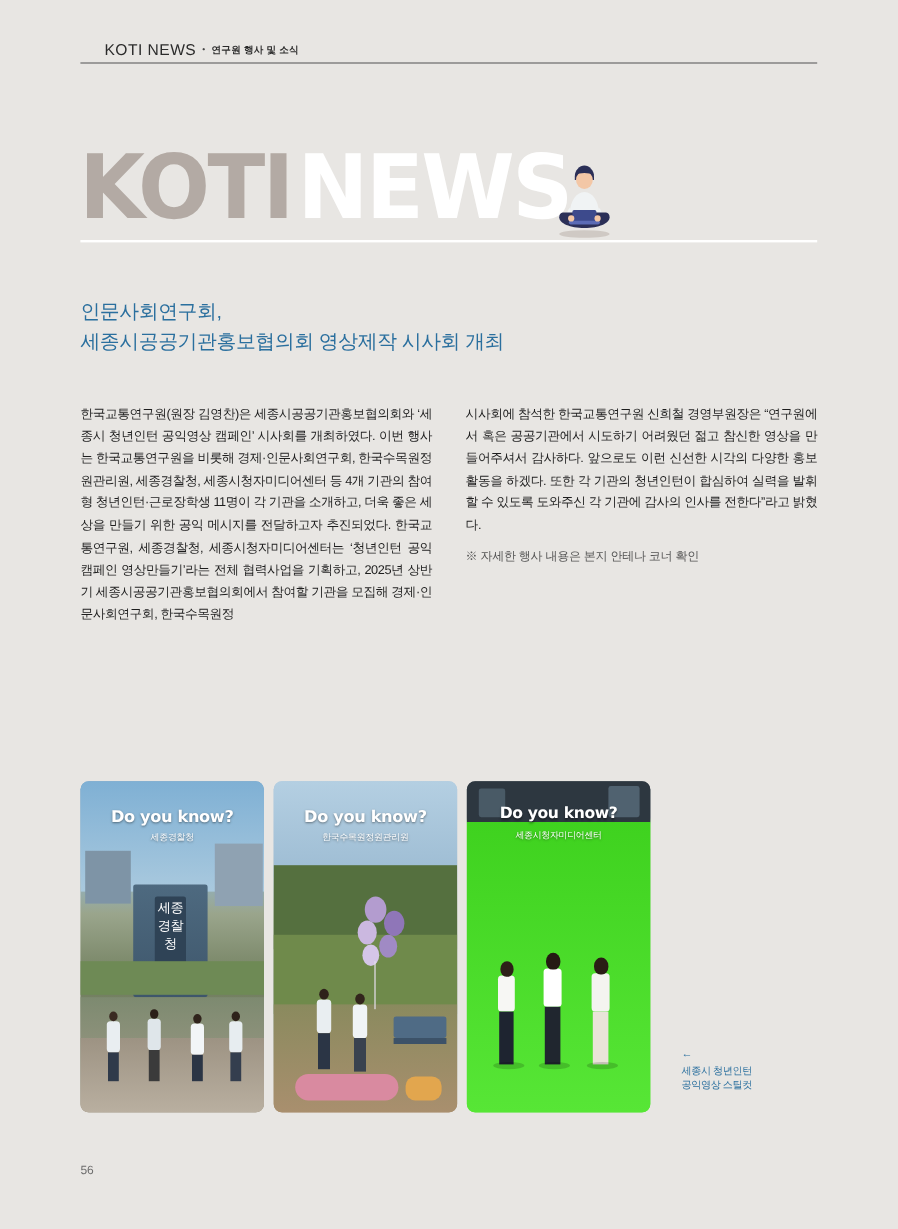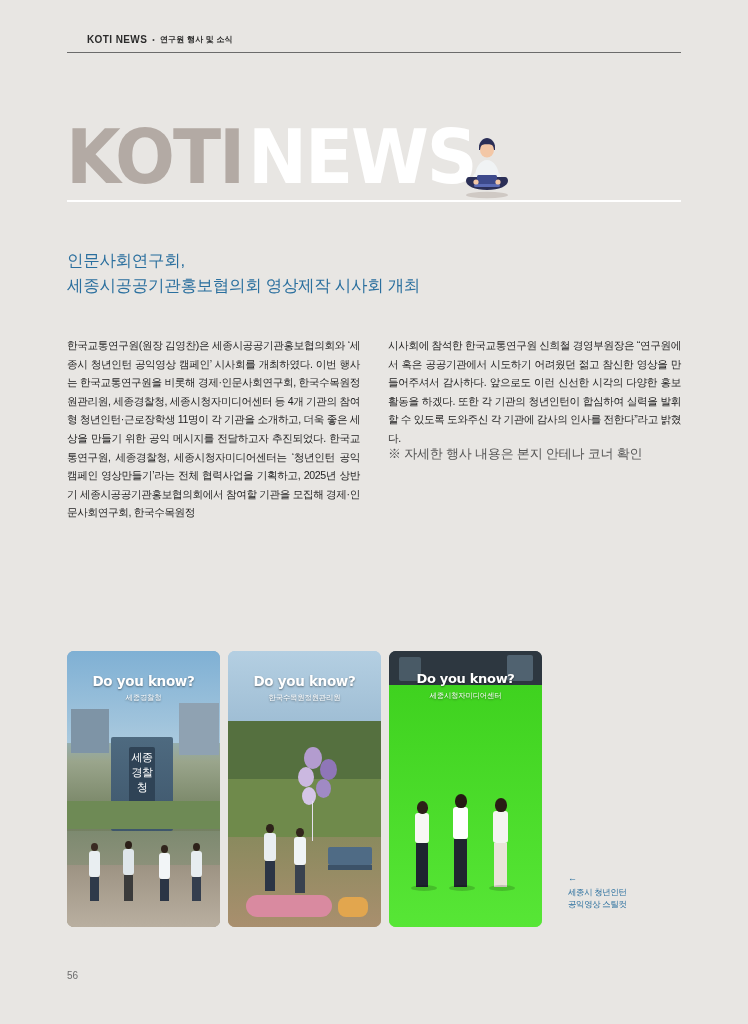--- a/index.html
+++ b/index.html
@@ -27,22 +27,22 @@
     top: 34px;
     width: 614px;
     font-size: 8px;
     letter-spacing: 0.2px;
     color: #2b2b2b;
     display: flex;
     align-items: center;
     gap: 5px;
   }
   .runhead .brand {
-    font-weight: bold;
-    font-size: 10px;
+    font-weight: normal;
+    font-size: 13px;
     letter-spacing: 0.4px;
     padding-left: 20px;
   }
   .runhead .dot {
     font-size: 7px;
     color: #444;
   }
   .runhead .sect {
     font-weight: bold;
     font-size: 8px;
@@ -134,21 +134,22 @@
     text-align: justify;
     letter-spacing: -0.35px;
   }
   .col p {
     margin: 12px 0 0 0;
   }
   .col p + p {
     margin-top: 9px;
   }
   .note {
-    font-size: 13px;
+    margin-top: 11px;
+    font-size: 10px;
     line-height: 12px;
     color: #555;
     letter-spacing: -0.2px;
   }
 
   
   .photos {
     position: absolute;
     left: 67px;
     top: 651px;

